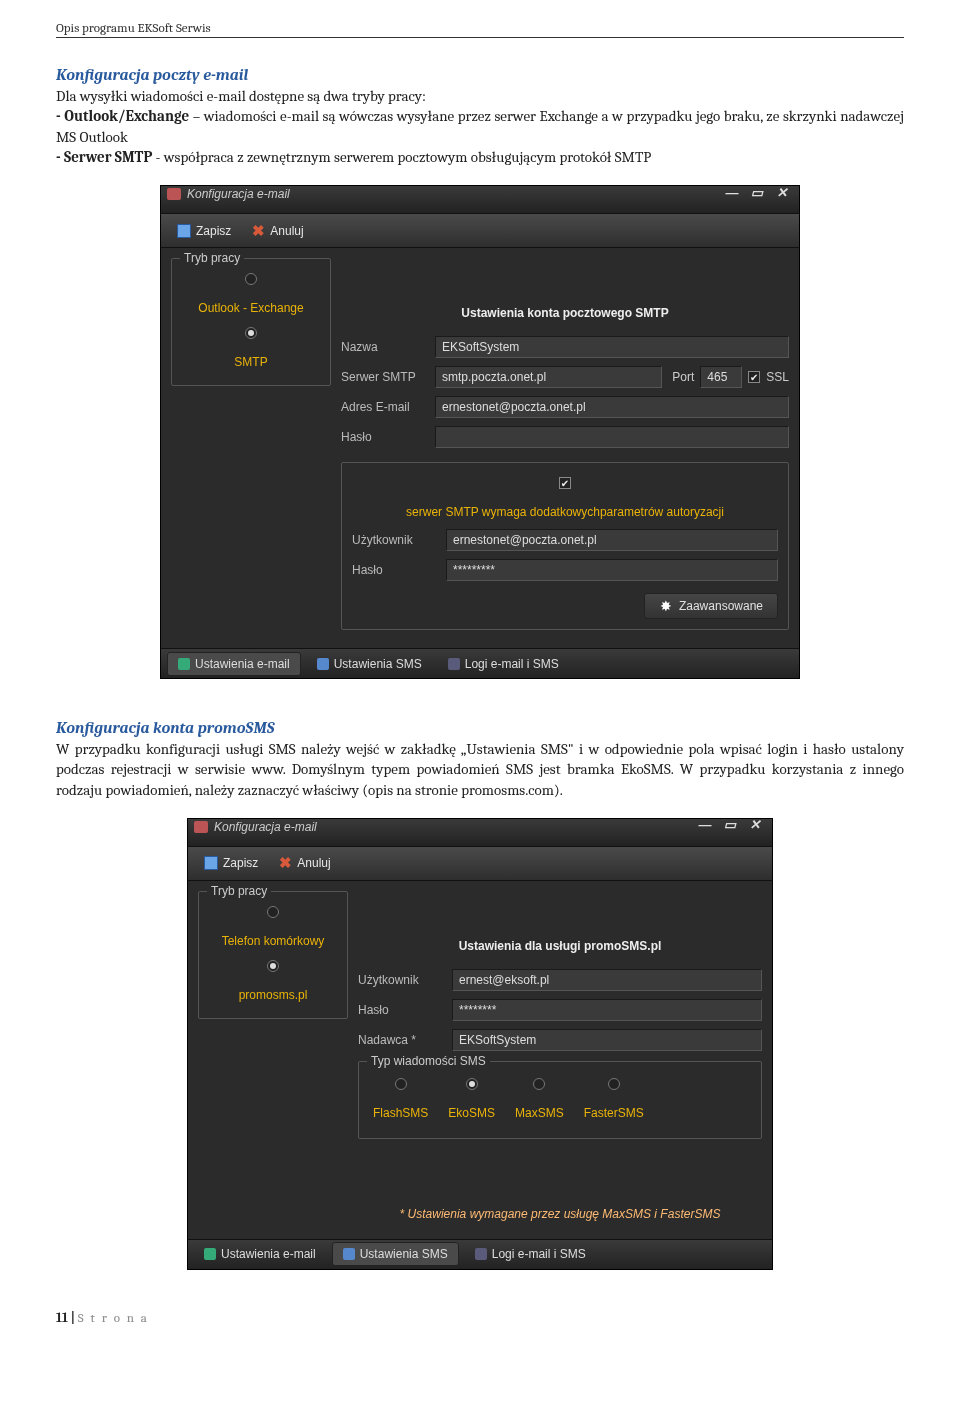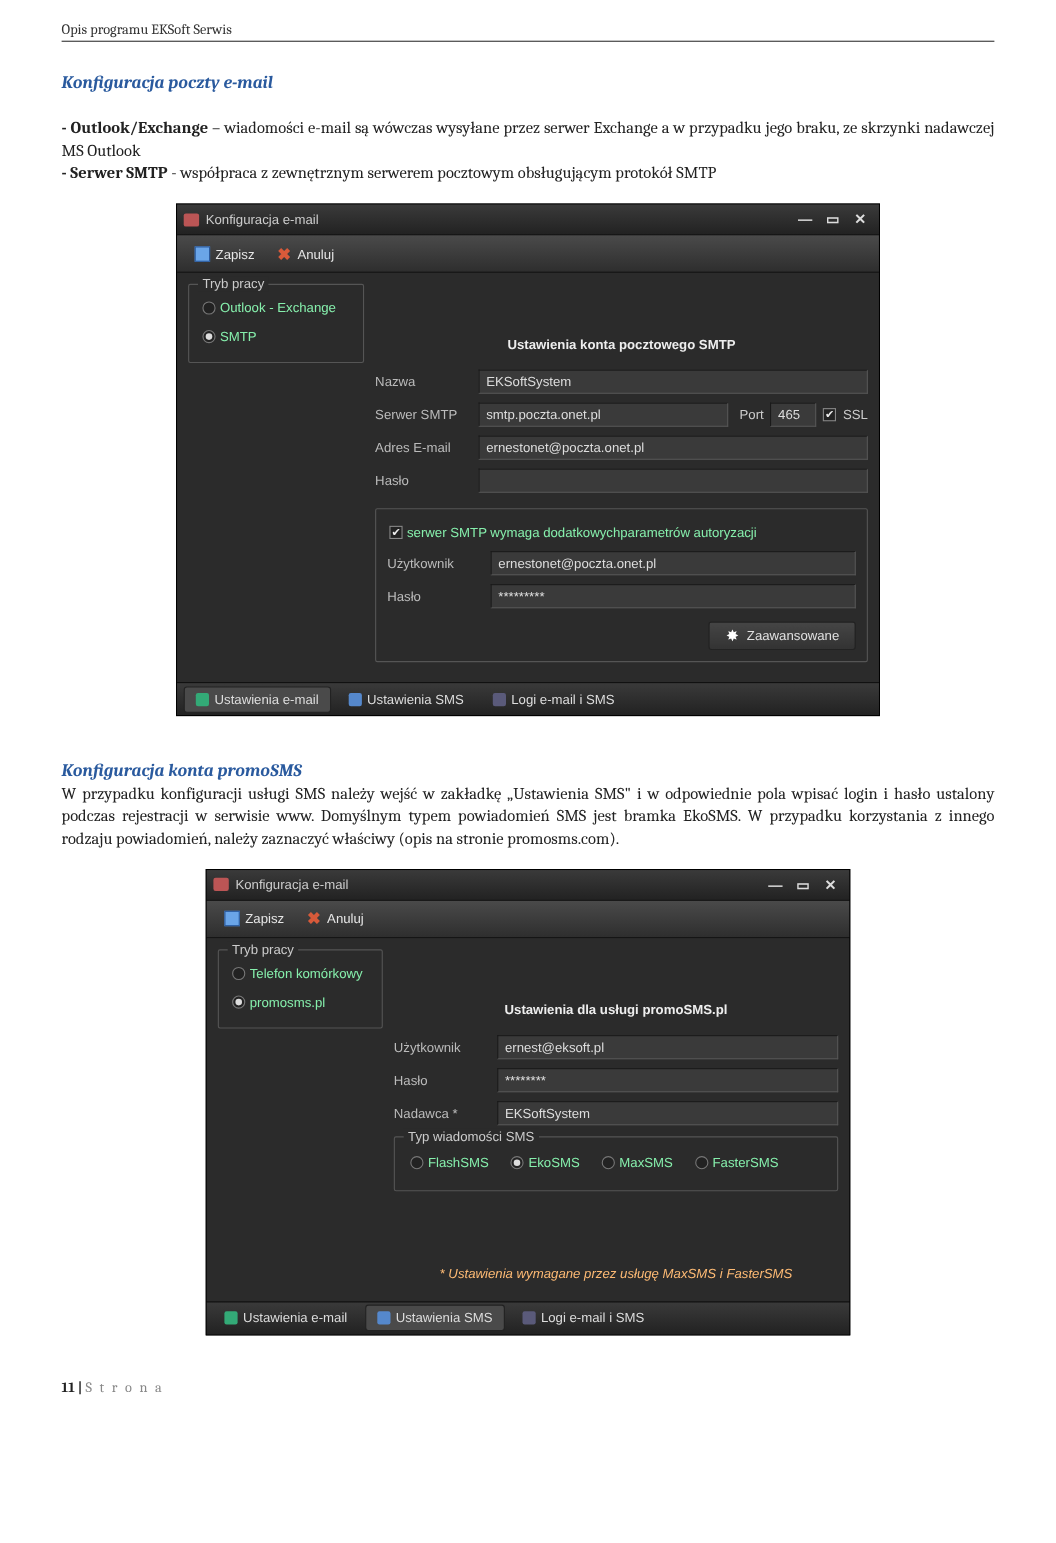--- a/index.html
+++ b/index.html
@@ -42,26 +42,27 @@
     width: 640px;
     background: #2a2a2a;
     border: 1px solid #000;
     font-family: "Segoe UI", Tahoma, Arial, sans-serif;
     font-size: 12px;
     color: #ccc;
   }
   .app-window.small { width: 586px; }
   .titlebar {
     display: flex;
-    align-items: center;
+    align-items: flex-end;
     justify-content: space-between;
     height: 28px;
     padding: 12px 6px;
     background: linear-gradient(#3a3a3a,#222);
     border-bottom: 1px solid #111;
+    font-style: italic;
   }
   .titlebar-left { display:flex; align-items:center; gap:6px; }
   .icon-mini { width:14px; height:12px; background:#b55; border-radius:2px; display:inline-block; }
   .win-ctrls { display:flex; gap:3px; }
   .win-btn {
     width:22px; height:18px;
     display:flex; align-items:center; justify-content:center;
     color:#ddd; font-weight:bold; font-size:13px;
   }
   .toolbar {
@@ -94,23 +95,24 @@
     padding:8px 10px 10px 10px;
     position:relative;
     margin-bottom:8px;
   }
   .fieldset-title {
     position:absolute; top:-8px; left:8px;
     background:#2b2b2b; padding:0 4px;
     font-size:12px; color:#ccc;
   }
   .radio-row, .check-row {
-    display:flex; align-items:center; gap:4px;
+    display:flex; align-items:center; gap:16px;
     padding:6px 2px;
-    color:#86efac;
+    color:#eab308;
+    flex-direction:column;
   }
   .radio {
     width:12px;height:12px;border-radius:50%;
     border:1px solid #777;background:#222;position:relative;
   }
   .radio.checked::after{
     content:""; position:absolute; top:2px;left:2px;
     width:6px;height:6px;border-radius:50%;background:#ddd;
   }
   .check {
@@ -171,21 +173,21 @@
   .footer .pgnum { font-weight: bold; color:#222; }
   .footer .pgword { color:#888; letter-spacing:2px; }
 </style>
 </head>
 <body>
 
 <div class="doc-header">Opis programu EKSoft Serwis</div>
 
 <div class="section-title">Konfiguracja poczty e-mail</div>
 <div class="body-text">
-  <br>
+  <span>Dla wysyłki wiadomości e-mail dostępne są dwa tryby pracy:</span><br>
   <b>- Outlook/Exchange</b><span> – wiadomości e-mail są wówczas wysyłane przez serwer Exchange a w przypadku jego braku, ze skrzynki nadawczej MS Outlook</span><br>
   <b>- Serwer SMTP</b><span> - współpraca z zewnętrznym serwerem pocztowym obsługującym protokół SMTP</span>
 </div>
 
 <div class="screenshot-wrap">
   <div class="app-window">
     <div class="titlebar">
       <div class="titlebar-left">
         <span class="icon-mini"></span>
         <span>Konfiguracja e-mail</span>

